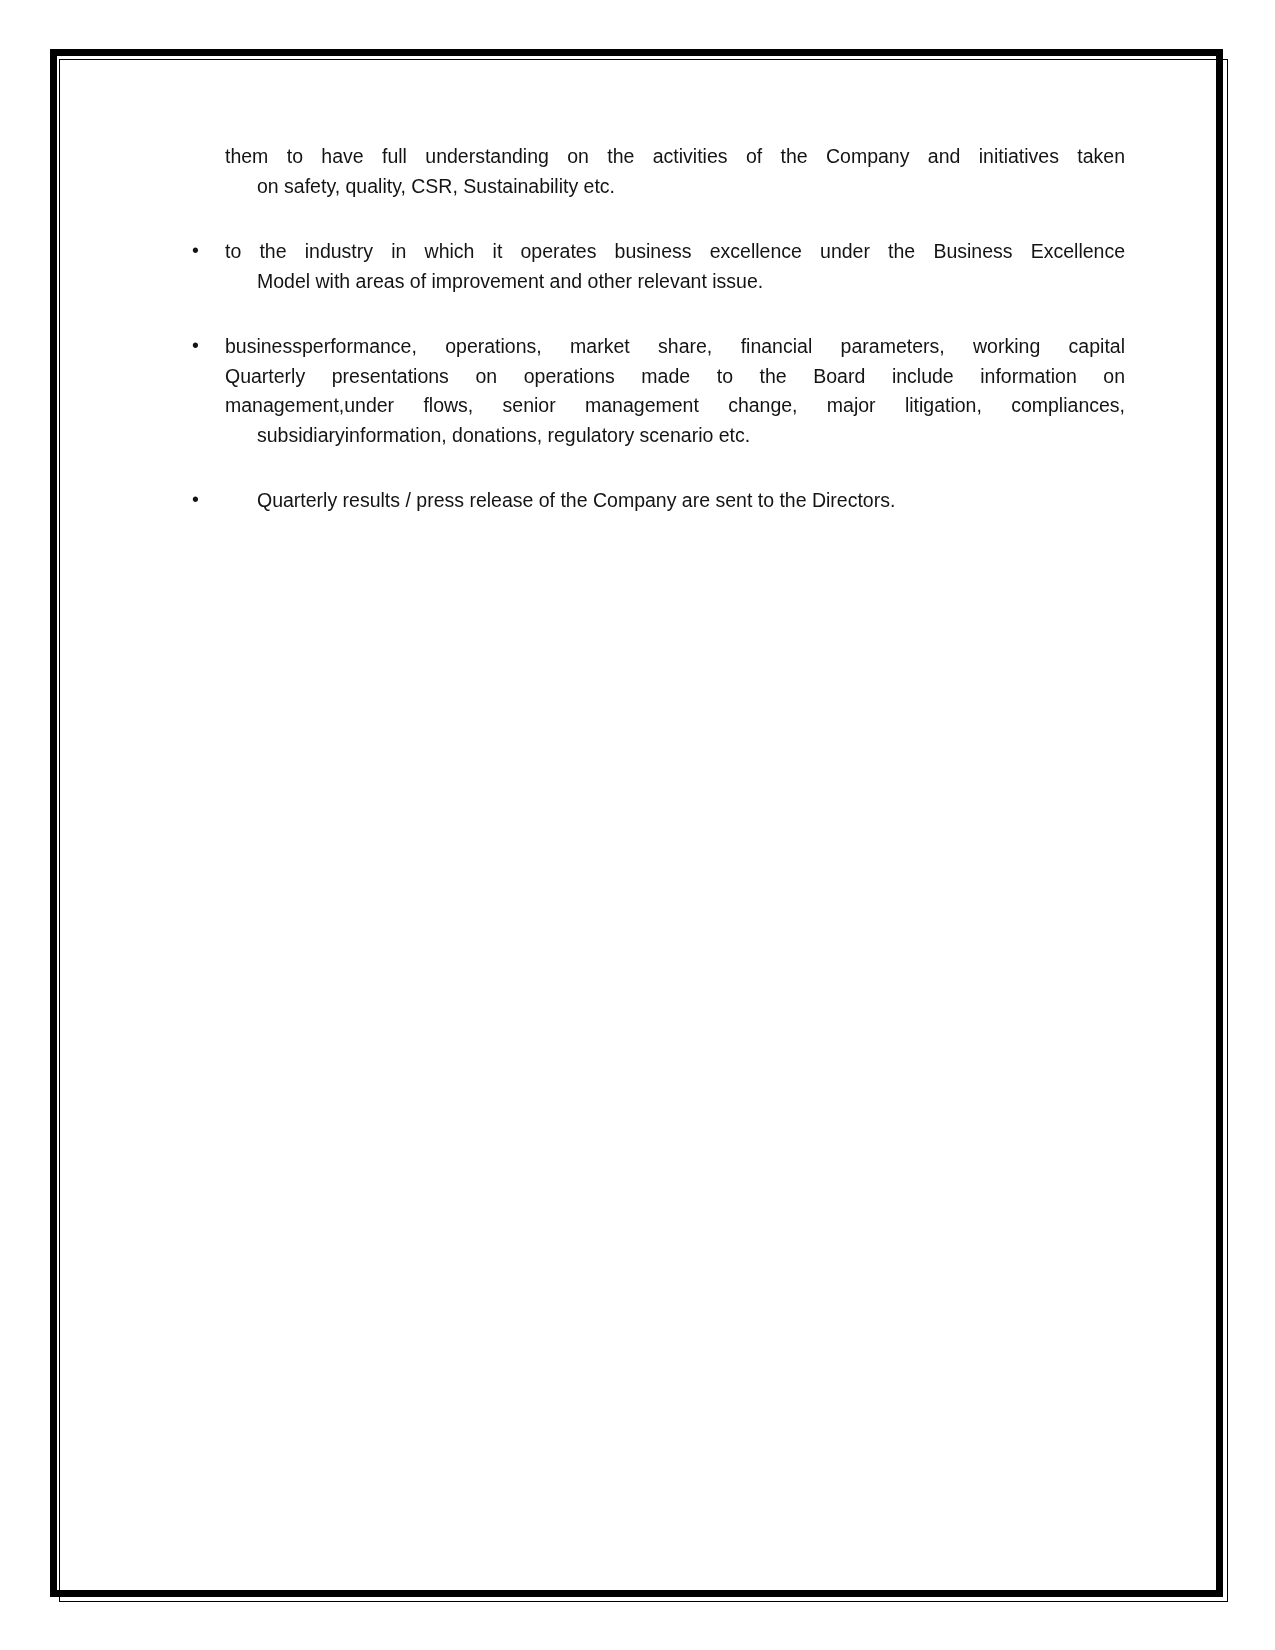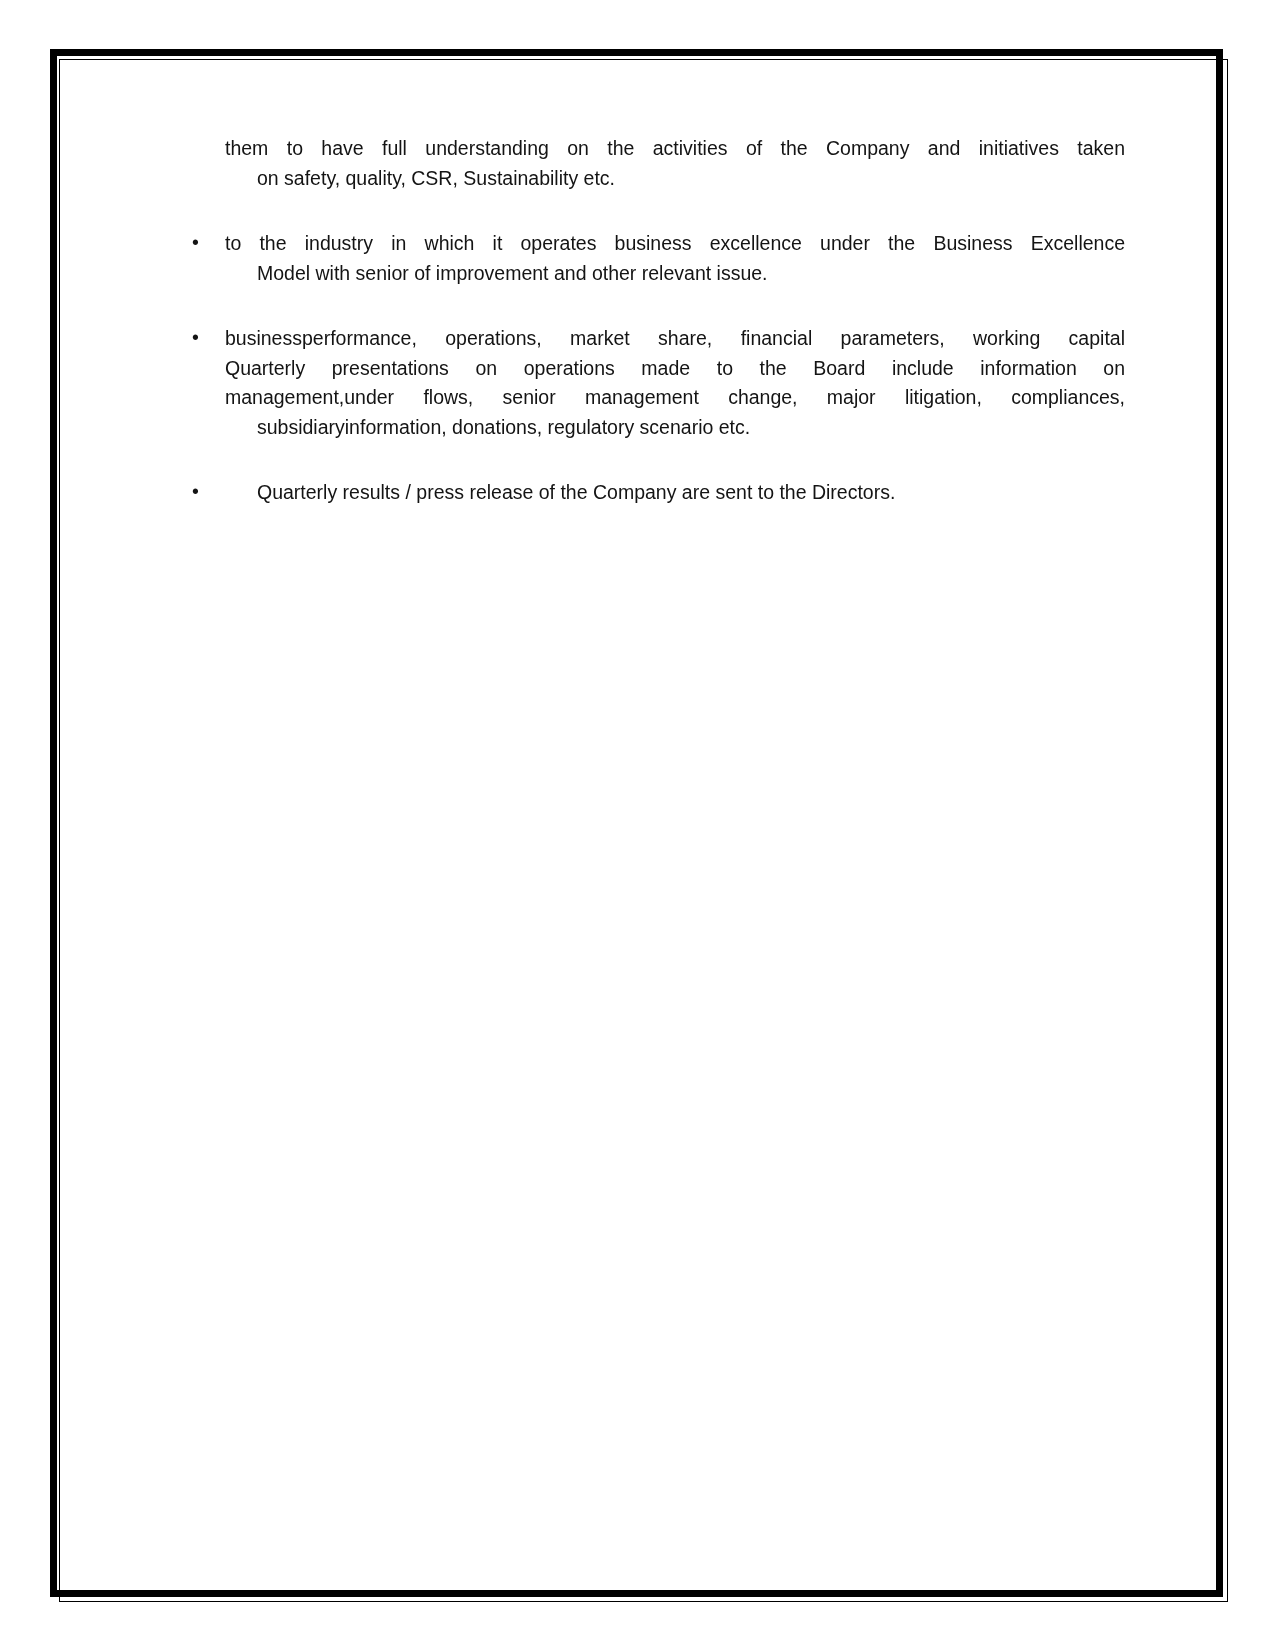--- a/index.html
+++ b/index.html
@@ -34,21 +34,21 @@
     left: 59px;
     top: 59px;
     width: 1169px;
     height: 1543px;
     border: 1.5px solid #000000;
     box-sizing: border-box;
   }
   .content {
     position: absolute;
     left: 225px;
-    top: 134px;
+    top: 142px;
     width: 900px;
     color: #141414;
     font-size: 19.5px;
     line-height: 29.5px;
   }
   .para {
     position: relative;
     margin: 0 0 36px 0;
   }
   .para:last-child { margin-bottom: 0; }
@@ -79,21 +79,21 @@
   <div class="content">
 
     <div class="para">
       <div class="line">them to have full understanding on the activities of the Company and initiatives taken</div>
       <div class="line last">on safety, quality, CSR, Sustainability etc.</div>
     </div>
 
     <div class="para">
       <span class="marker">•</span>
       <div class="line">to the industry in which it operates business excellence under the Business Excellence</div>
-      <div class="line last">Model with senior of improvement and other relevant issue.</div>
+      <div class="line last">Model with areas of improvement and other relevant issue.</div>
     </div>
 
     <div class="para">
       <span class="marker">•</span>
       <div class="line">businessperformance, operations, market share, financial parameters, working capital</div>
       <div class="line">Quarterly presentations on operations made to the Board include information on</div>
       <div class="line">management,under flows, senior management change, major litigation, compliances,</div>
       <div class="line last">subsidiaryinformation, donations, regulatory scenario etc.</div>
     </div>
 

